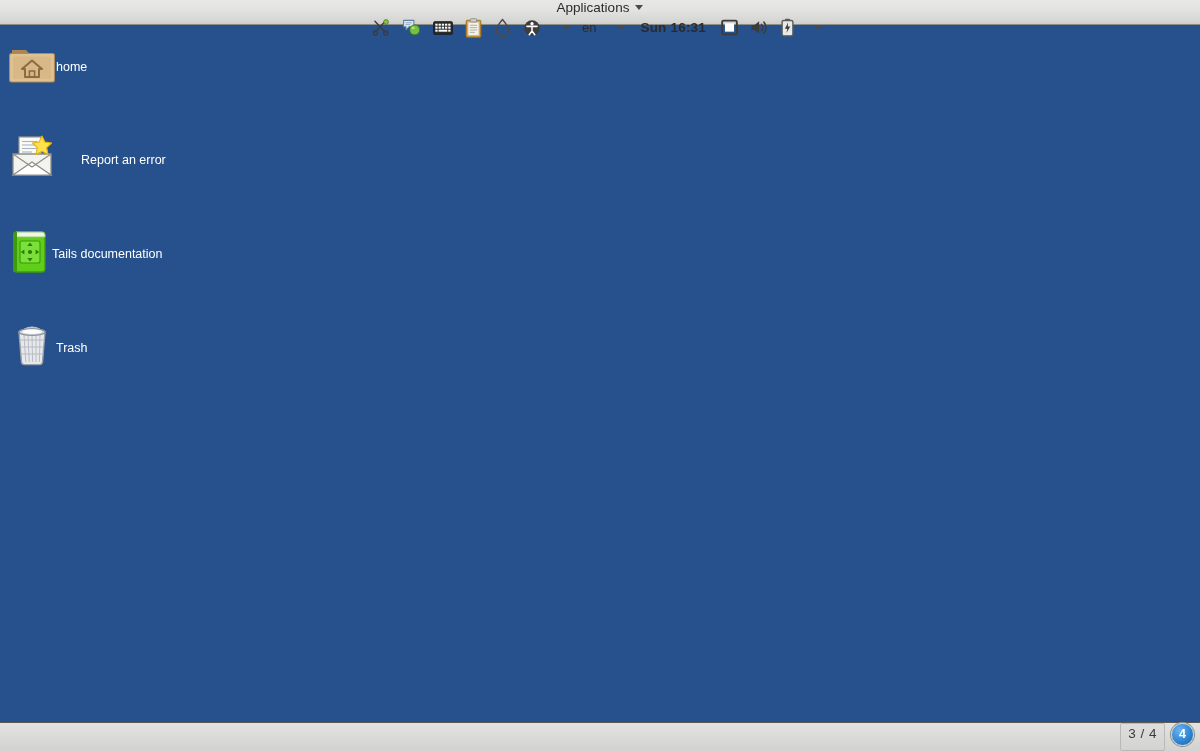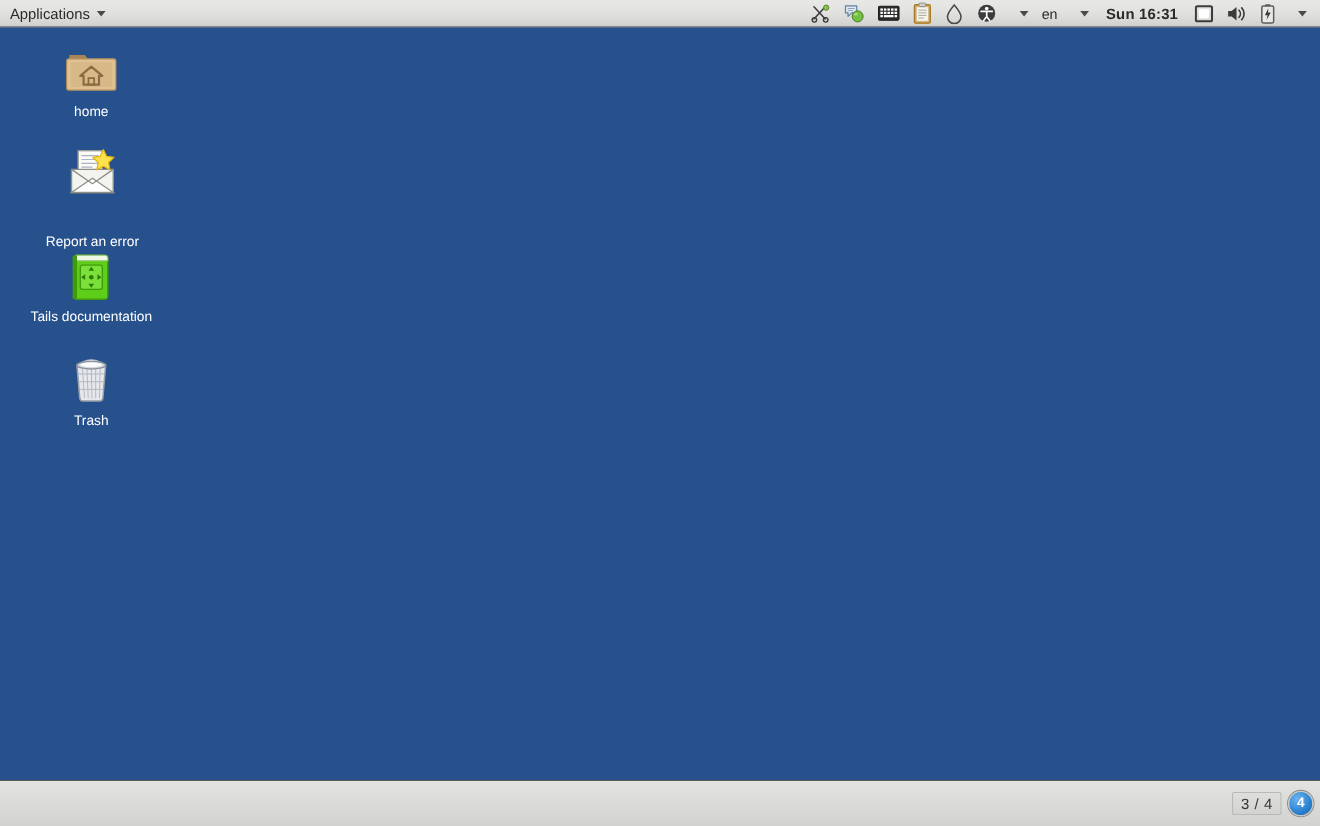--- a/index.html
+++ b/index.html
@@ -26,20 +26,21 @@
     width: 1200px;
     height: 25px;
     background: linear-gradient(to bottom, #e8e8e6 0%, #e2e2e0 45%, #d6d6d4 85%, #cfcfcd 100%);
     border-bottom: 1px solid #8e8e88;
     box-sizing: border-box;
     display: flex;
     align-items: center;
     justify-content: space-between;
     font-size: 13px;
     color: #2e2e2e;
+    flex-direction: column;
   }
 
   #apps-menu {
     display: flex;
     align-items: center;
     gap: 6px;
     height: 25px;
     padding: 0 9px 0 9px;
     cursor: default;
   }
@@ -74,21 +75,21 @@
   
   #desktop {
     position: absolute;
     top: 26px; left: 0;
     width: 1200px;
     height: 696px;
   }
   .desk-icon {
     position: absolute;
     display: flex;
-    flex-direction: column;
+    flex-direction: row;
     align-items: center;
     width: 150px;
     cursor: default;
     user-select: none;
   }
   .desk-icon .glyph {
     width: 48px; height: 48px;
     display: flex; align-items: center; justify-content: center;
   }
   .desk-icon .caption {
@@ -98,26 +99,25 @@
     text-align: center;
     white-space: nowrap;
     line-height: 14px;
   }
 
   
   #bottom-panel {
     position: absolute;
     left: 0; bottom: 0;
     width: 1200px;
-    height: 42px;
+    height: 29px;
     background: linear-gradient(to bottom, #e3e3e1 0%, #dcdcda 40%, #d2d2d0 100%);
     border-top: 1px solid #5a5a56;
     box-sizing: border-box;
     display: flex;
-    align-items: center;
     justify-content: flex-end;
     padding-right: 6px;
     gap: 6px;
   }
   #workspace-switcher {
     font-size: 13.5px;
     color: #3a3a3a;
     padding: 2px 7px;
     border: 1px solid #b9b9b5;
     border-radius: 2px;

